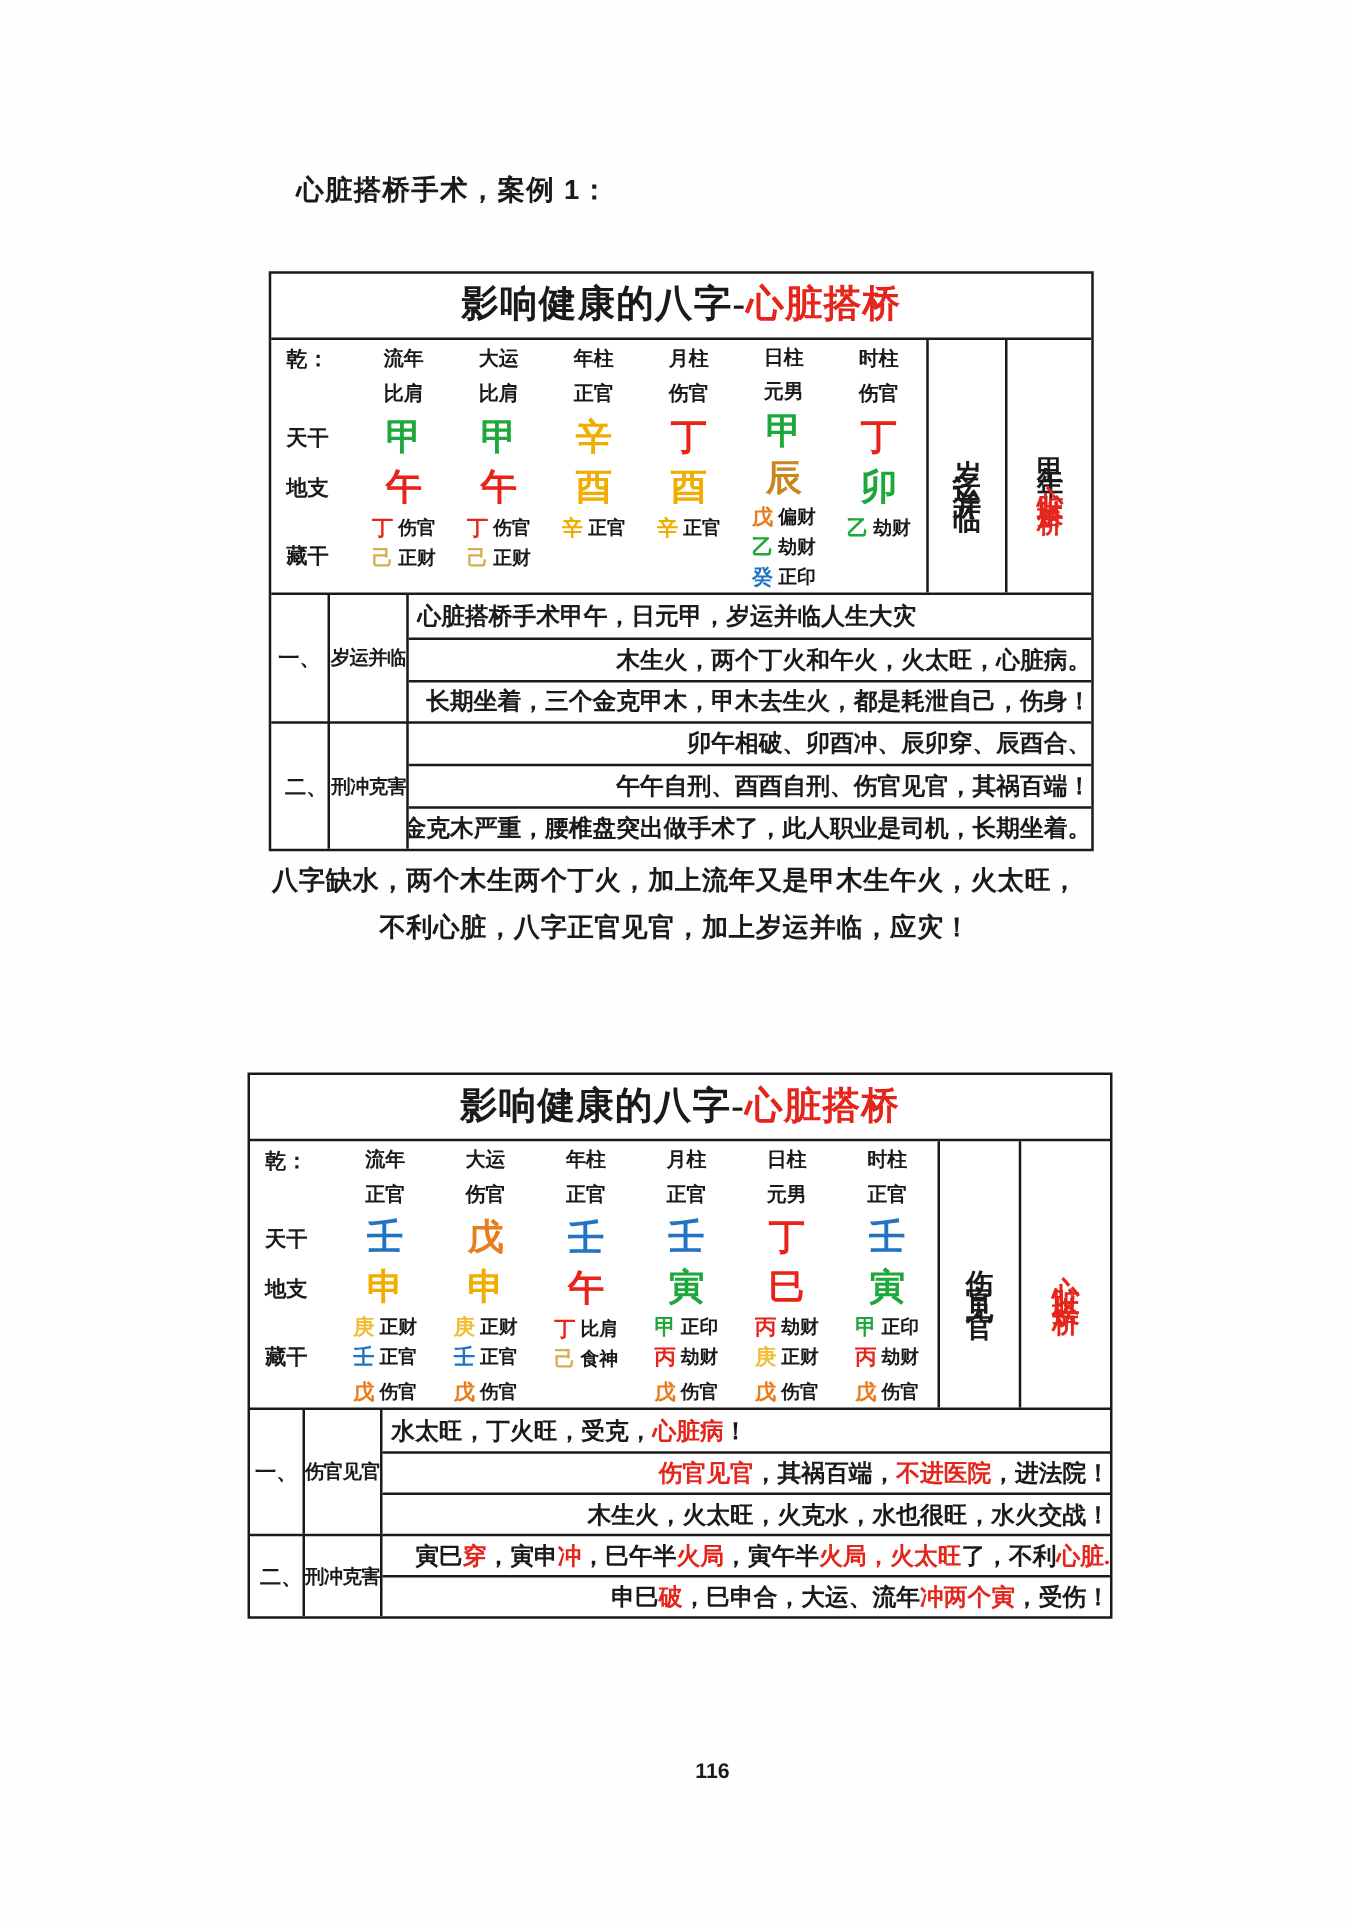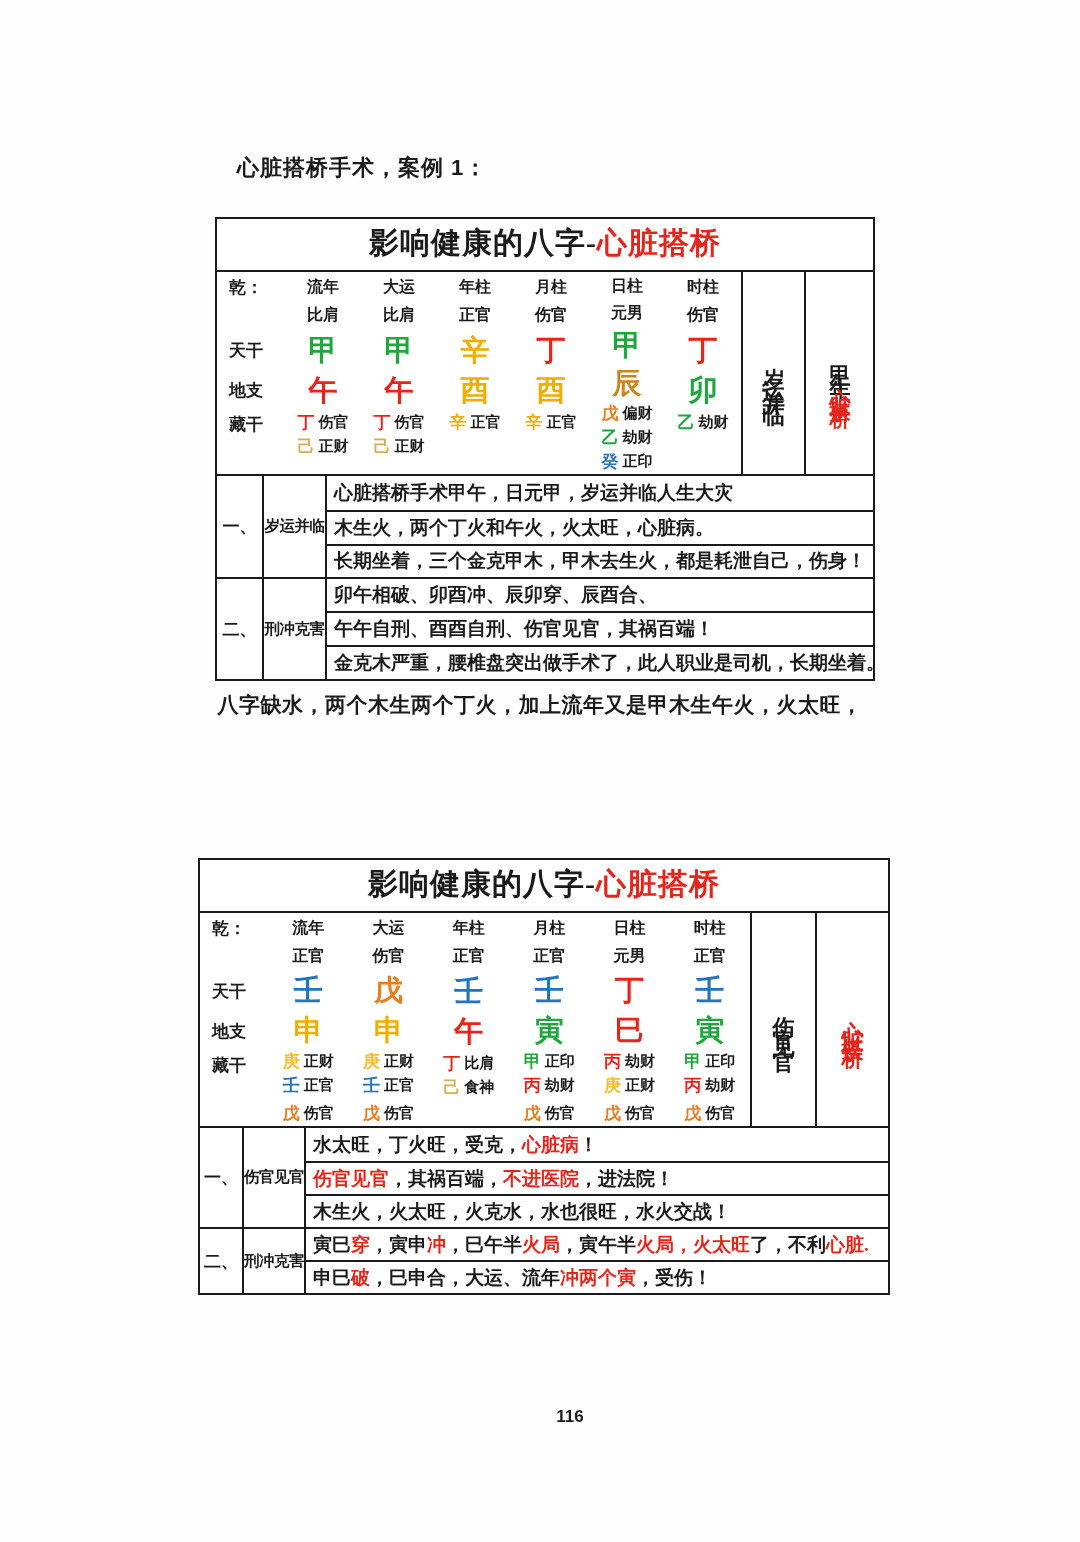--- a/index.html
+++ b/index.html
@@ -1,41 +1,41 @@
 <!DOCTYPE html>
 <html><head>
 <meta charset="utf-8">
 <style>
   :root{ --ink:#1a1a1a; }
   html,body{margin:0;padding:0;}
   body{font-family:"Liberation Sans", sans-serif; background:#ffffff; color:var(--ink);}
   .page{position:relative; width:1080px; height:1542px; background:#fefefe; overflow:hidden;}
 
   .title{position:absolute; font-size:22px; font-weight:700; letter-spacing:1px;}
-  .t1{left:237px; top:153px;}
+  .t1{left:237px; top:137px;}
   .t2{left:250px; top:799px;}
 
   .btable{position:absolute; border:2.5px solid var(--ink); box-sizing:border-box; background:#fff;font-family:Liberation Serif, serif;}
   .t1wrap{left:215px; top:217px; width:660px;}
   .t2wrap{left:198px; top:858px; width:692px;}
 
   .thead{border-bottom:2.5px solid var(--ink); text-align:center; font-size:30px; font-weight:700; padding:4px 0 6px 0; letter-spacing:1px;}
 
   .mid{display:flex; align-items:stretch;}
   .t1wrap .mid{height:202px;}
   .t2wrap .mid{height:213px;}
 
   .chart{flex:1; display:flex; padding-top:2px;}
   .labels{width:68px; display:flex; flex-direction:column; padding-left:12px; box-sizing:border-box;}
   .lr{font-weight:700; font-size:17px; display:flex; align-items:center;}
   .lr1{height:27px;}
   .lr2{height:29px;}
   .lr3{height:40px;}
   .lr4{height:40px;}
-  .lr5{height:24px; align-items:flex-start; padding-top:3px;}
+  .lr5{height:24px; align-items:flex-start; padding-top:3px;margin-top:20px;}
 
   .pillar{flex:1; display:flex; flex-direction:column; align-items:center; text-align:center;}
   .pname{height:27px; font-size:16px; font-weight:600; display:flex; align-items:center;}
   .pss{height:29px; font-size:16px; font-weight:800; display:flex; align-items:center;}
   .pstem,.pbranch{height:40px; font-size:29px; font-weight:800; display:flex; align-items:center; line-height:1;}
   .phid{flex:1; display:flex; flex-direction:column; align-items:center;}
   .h{display:flex; align-items:center; height:24px; white-space:nowrap;}
   .hc{font-size:17px; font-weight:800; line-height:1;}
   .hl{font-size:15px; font-weight:700; margin-left:4px;}
   .t2wrap .phid .h:nth-child(3){margin-top:4px;}
@@ -50,21 +50,21 @@
   .t2wrap .vtext{font-size:22px; letter-spacing:11px;}
   .t2wrap .vcol2 .vtext{letter-spacing:9px;}
 
   .sections{display:grid; border-top:2.5px solid var(--ink);}
   .t1wrap .sections{grid-template-columns:47px 63px 1fr; grid-auto-rows:33.8px;}
   .t2wrap .sections{grid-template-columns:44px 62px 1fr; grid-auto-rows:33px;}
   .scell{display:flex; align-items:center; box-sizing:border-box; overflow:hidden; white-space:nowrap;}
   .snum{justify-content:center; font-size:17px; font-weight:700; border-right:2.5px solid var(--ink);}
   .slabel{justify-content:center; font-size:15.5px; font-weight:700; border-right:2.5px solid var(--ink); letter-spacing:-0.5px;}
   .srow{padding-left:7px; font-size:19px; font-weight:600;}
-  .bt{border-top:2.5px solid var(--ink);}
+  .bt{border-top:2.5px solid var(--ink);justify-content:flex-end;}
   .seg{font-weight:600;}
   .seg-b{font-weight:800;}
   .seg-rb{font-weight:800;}
 
   .para{position:absolute; left:0; width:1080px; text-align:center; font-size:21px; font-weight:700; line-height:38px; letter-spacing:0.5px;}
   .p1{top:686px;}
   .p2{top:1298px;}
 
   .pagenum{position:absolute; left:0; width:1080px; top:1407px; text-align:center; font-size:17px; font-weight:700;margin-left:30px;}
 </style>
@@ -214,20 +214,21 @@
           <span class="seg-b">伤官见官，其祸百端！</span>
         </div>
         <div class="scell srow bt">
           <span class="seg">金克木严重，腰椎盘突出做手术了，此人职业是司机，长期坐着。</span>
         </div>
       </div>
   </div>
 
   <div class="para p1">
     <div>八字缺水，两个木生两个丁火，加上流年又是甲木生午火，火太旺，</div>
+    <div>不利心脏，八字正官见官，加上岁运并临，应灾！</div>
   </div>
 
 
   <div class="btable t2wrap">
     <div class="thead">
       <span>影响健康的八字-</span><span style="color: rgb(228, 37, 27);">心脏搭桥</span>
     </div>
     <div class="mid">
       <div class="chart">
           <div class="labels">

